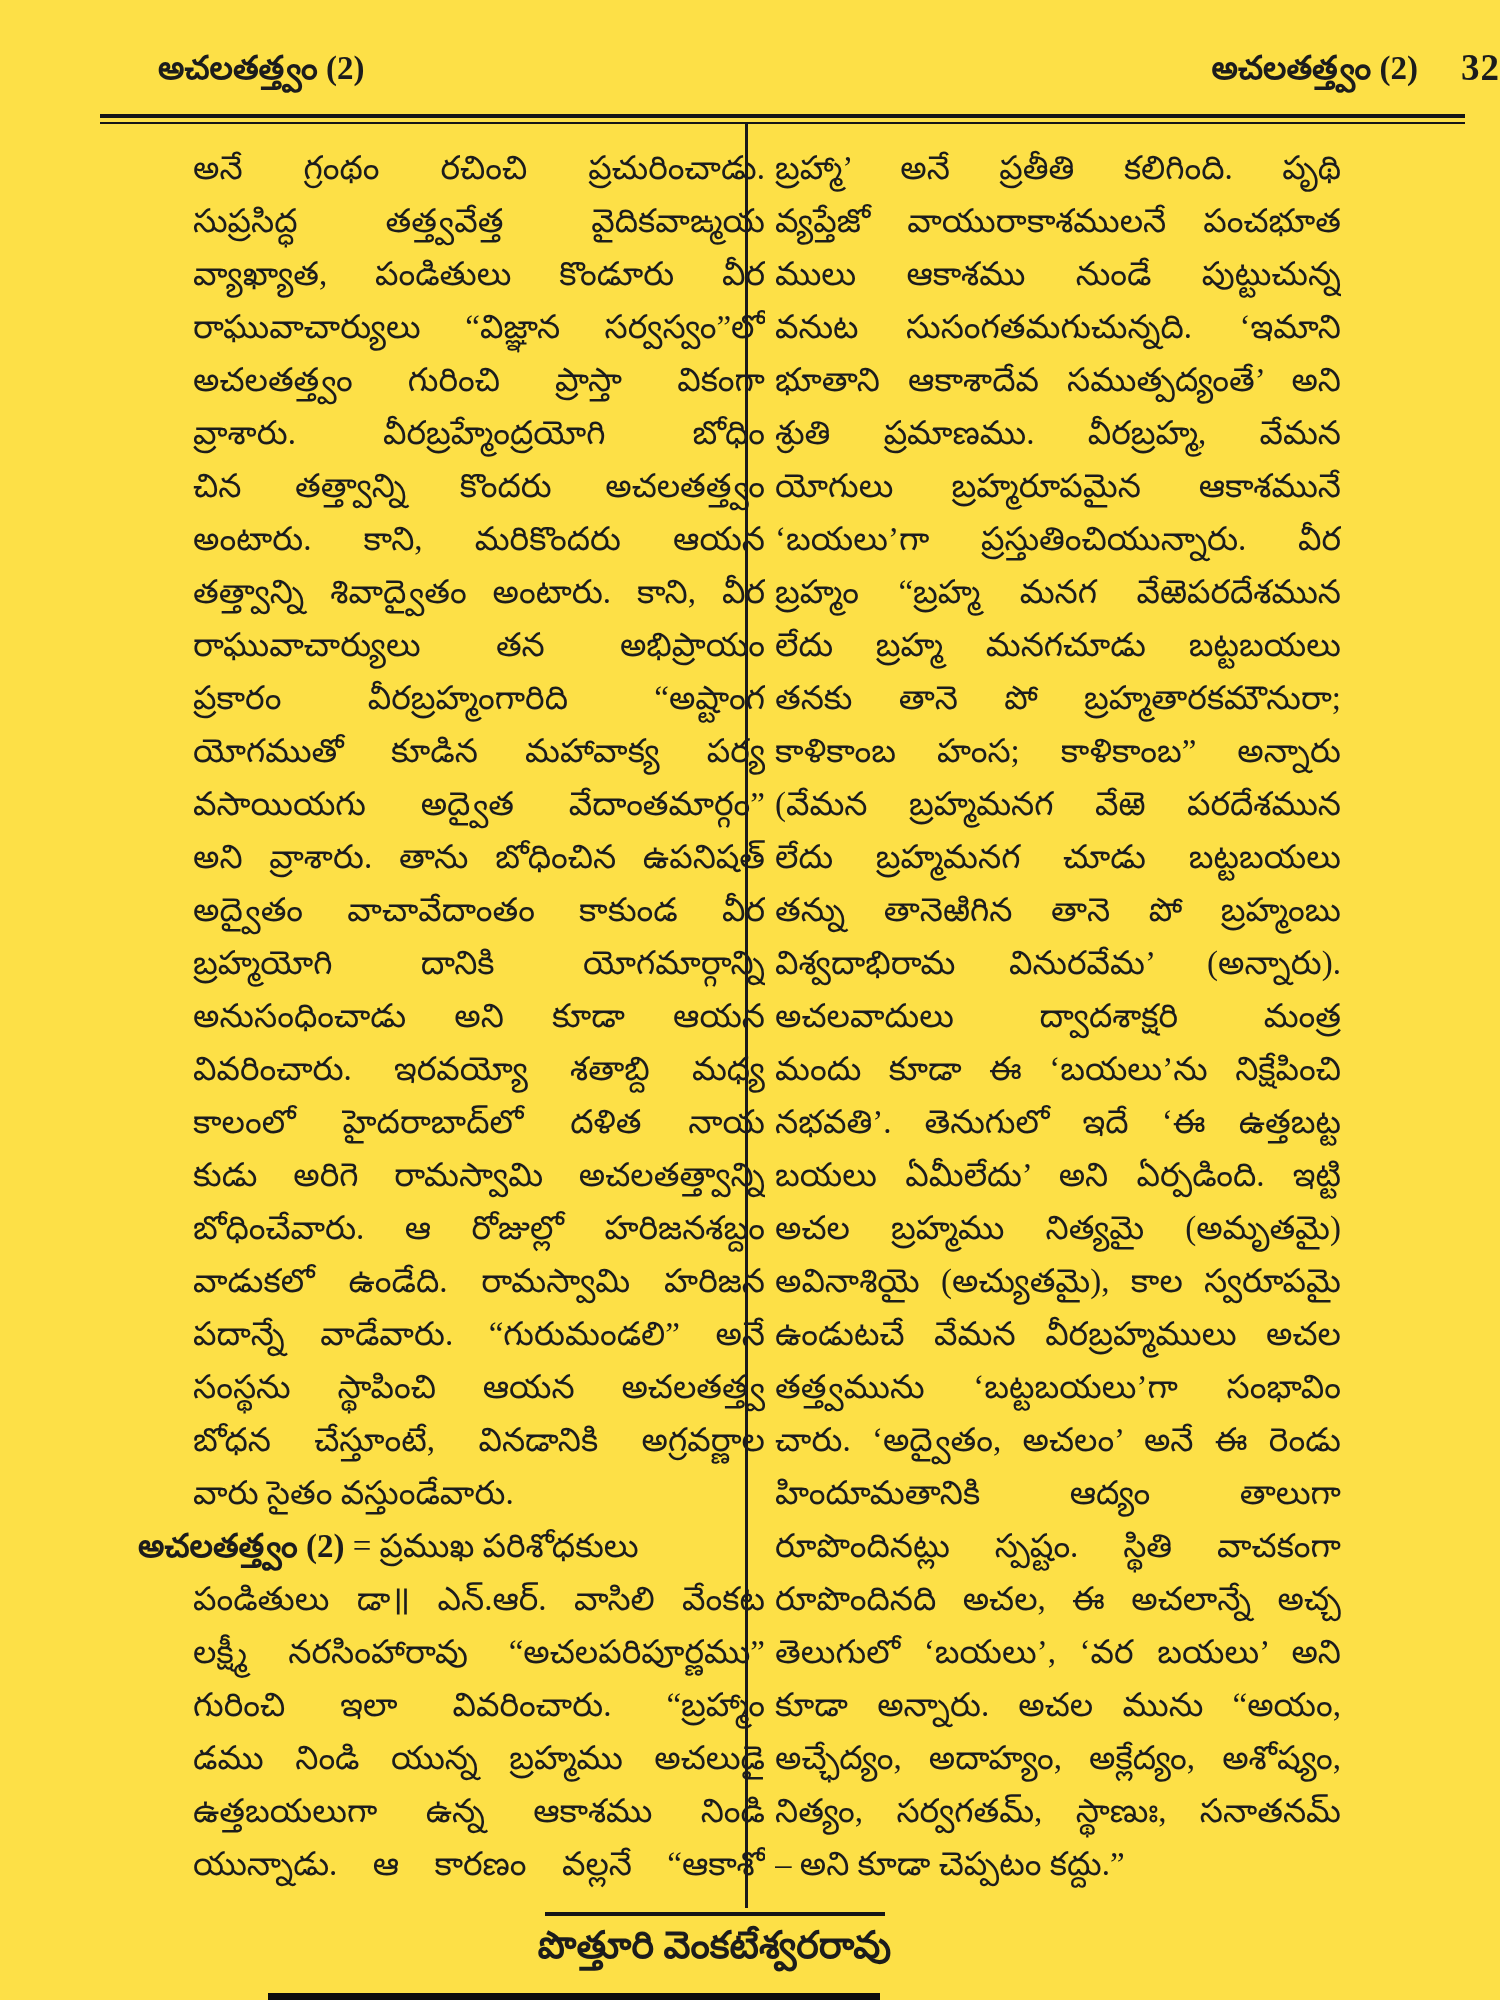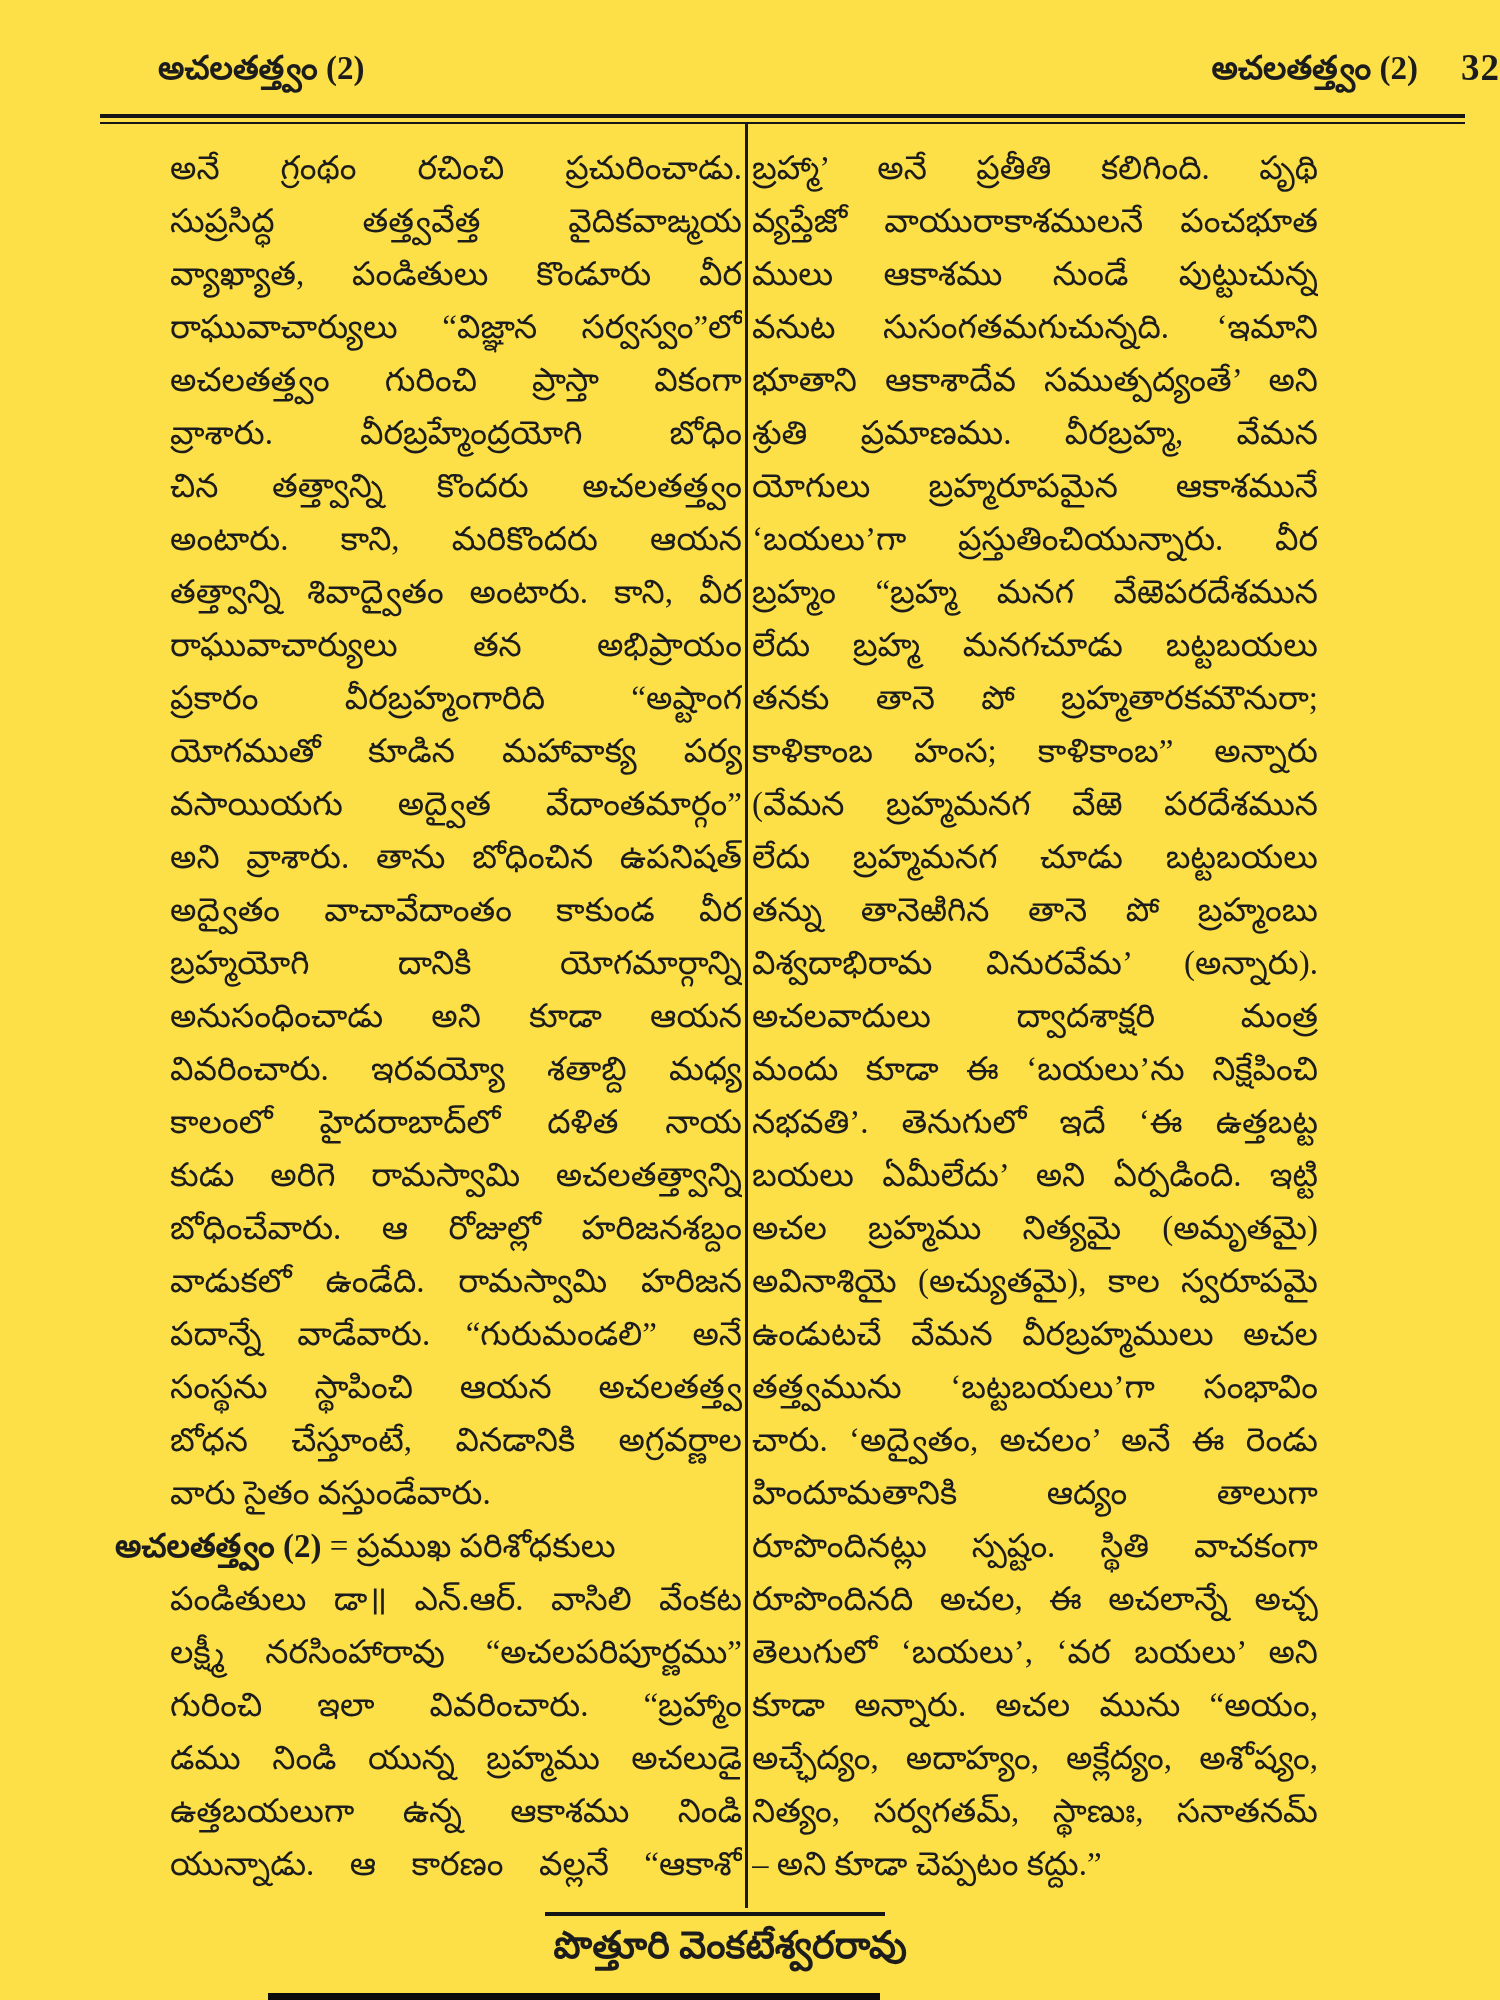--- a/index.html
+++ b/index.html
@@ -13,34 +13,34 @@
   .h-left  { position:absolute; left:158px; top:50px; font-size:33px; font-weight:bold; }
   .h-num   { position:absolute; left:0; right:0; top:46px; text-align:right; font-size:37px; font-weight:bold; letter-spacing:1px; }
   .h-right { position:absolute; right:82px; top:50px; font-size:33px; font-weight:bold; }
   .rule-double {
     position:absolute; left:100px; top:114px; width:1365px; height:4px;
     border-top:4px solid #161616; border-bottom:2px solid #161616;
   }
   .col-divider { position:absolute; left:745px; top:124px; width:3px; height:1784px; background:#1a1a1a; }
 
   
-  .col { position:absolute; top:142px; font-size:33px; }
+  .col { position:absolute; top:142px; font-size:33px;margin-left:23px; }
   .col-left  { left:115px; width:627px; }
   .col-right { left:752px; width:566px; }
   .tline {
     height:53px; line-height:53px; overflow:hidden;
     text-align:justify; text-align-last:justify;
   }
   .indent .tline { padding-left:55px; }
   .rag-last .tline:last-child { text-align-last:left; }
   .entry-head { height:53px; line-height:53px; white-space:nowrap; overflow:hidden; }
   .entry-head .term { font-weight:bold; }
 
   
-  .footer { position:absolute; left:522px; top:1912px; width:385px; text-align:right; }
+  .footer { position:absolute; left:522px; top:1912px; width:385px; text-align:center; }
   .footer-rule { width:340px; height:4px; background:#161616; margin:0 auto; }
   .footer-author { margin-top:6px; font-size:38px; font-weight:bold; line-height:46px; white-space:nowrap; }
   .bottom-mark { position:absolute; left:268px; top:1993px; width:612px; height:7px; background:#0c0c0c; }
 </style>
 </head>
 <body>
 
 <div class="page">
 
   <div class="h-left">అచలతత్త్వం (2)</div>

